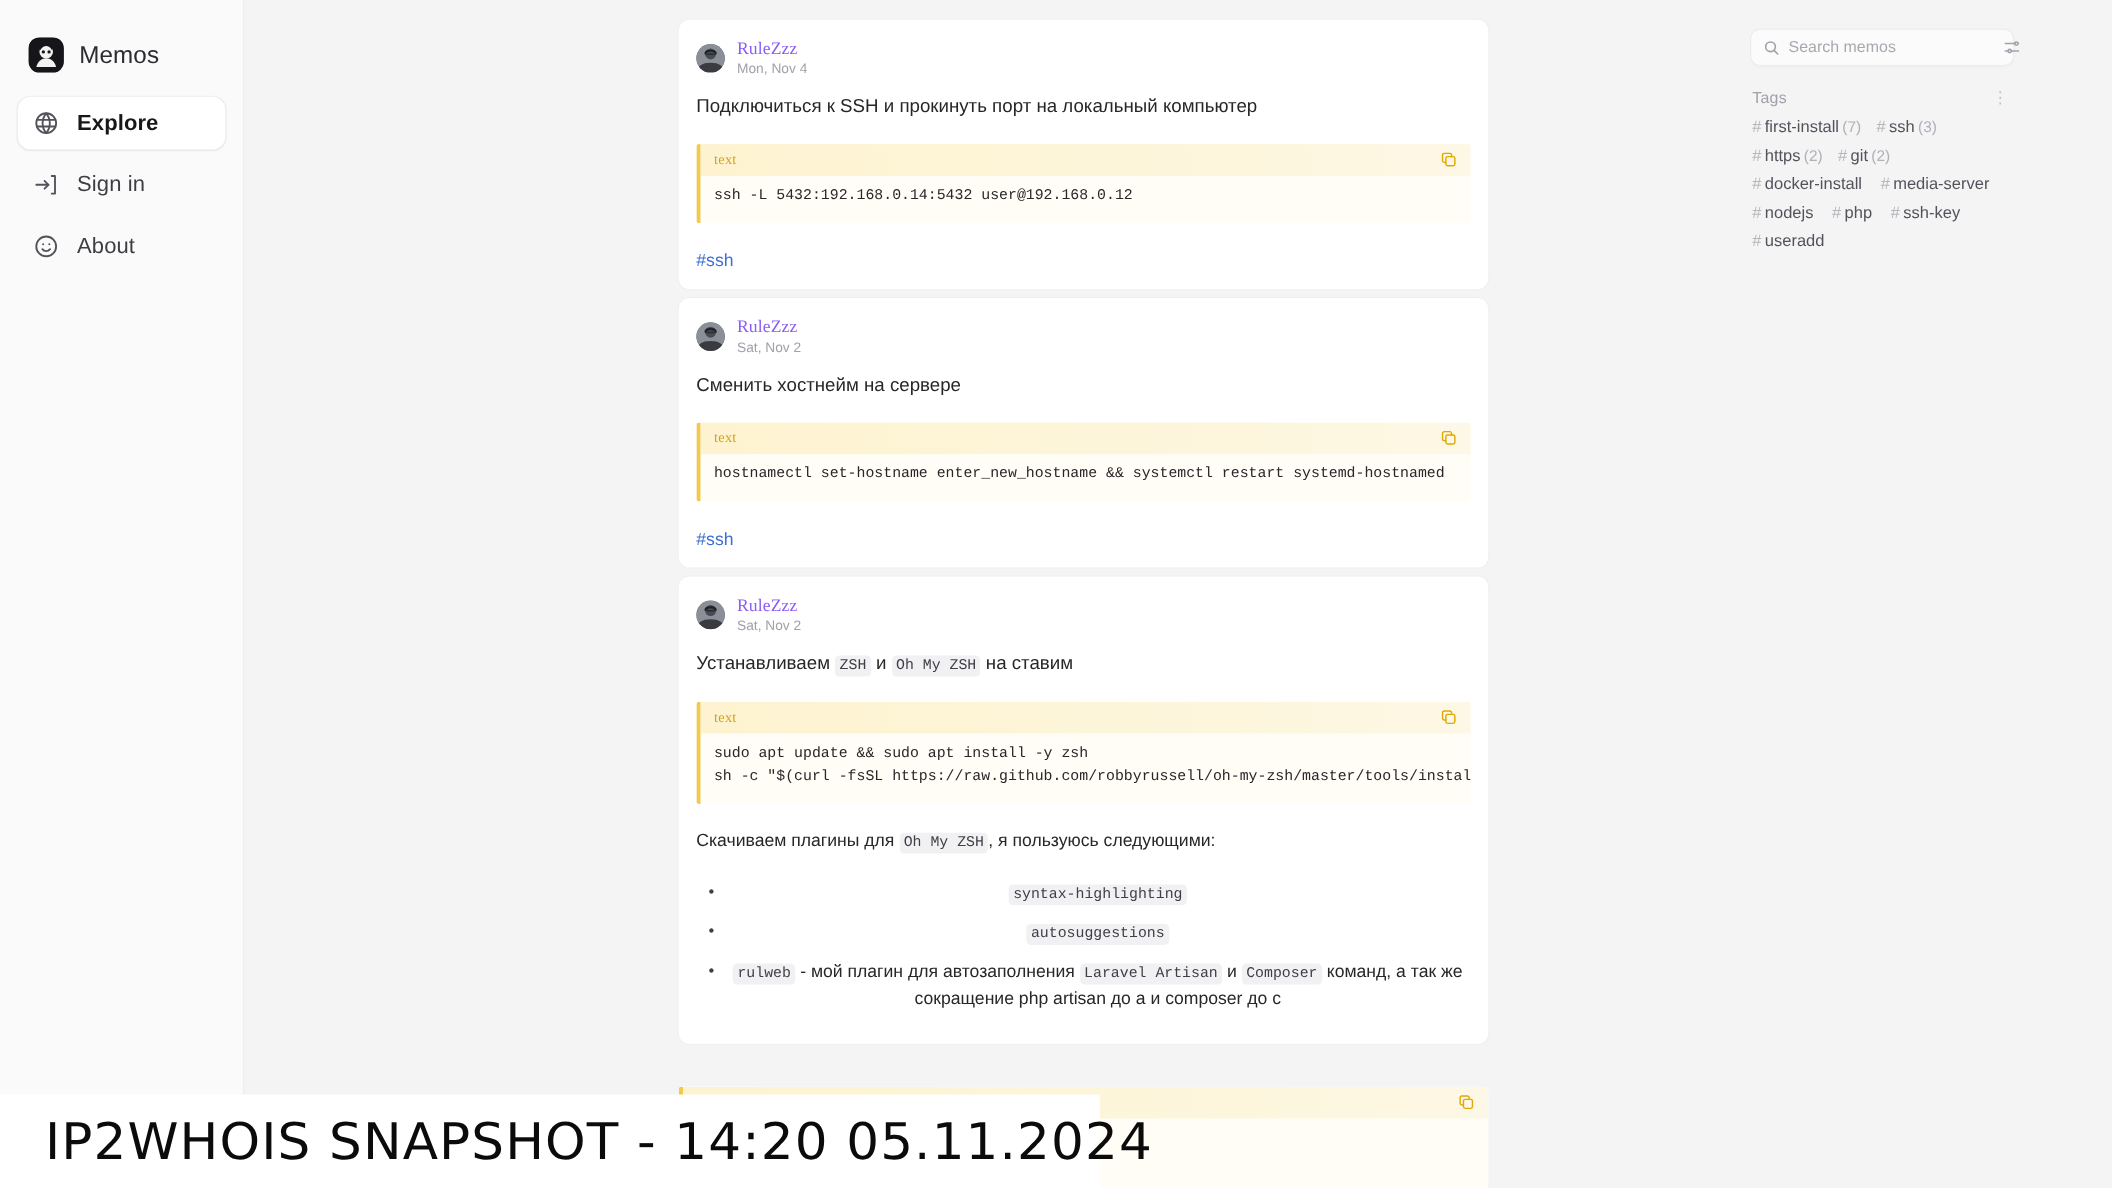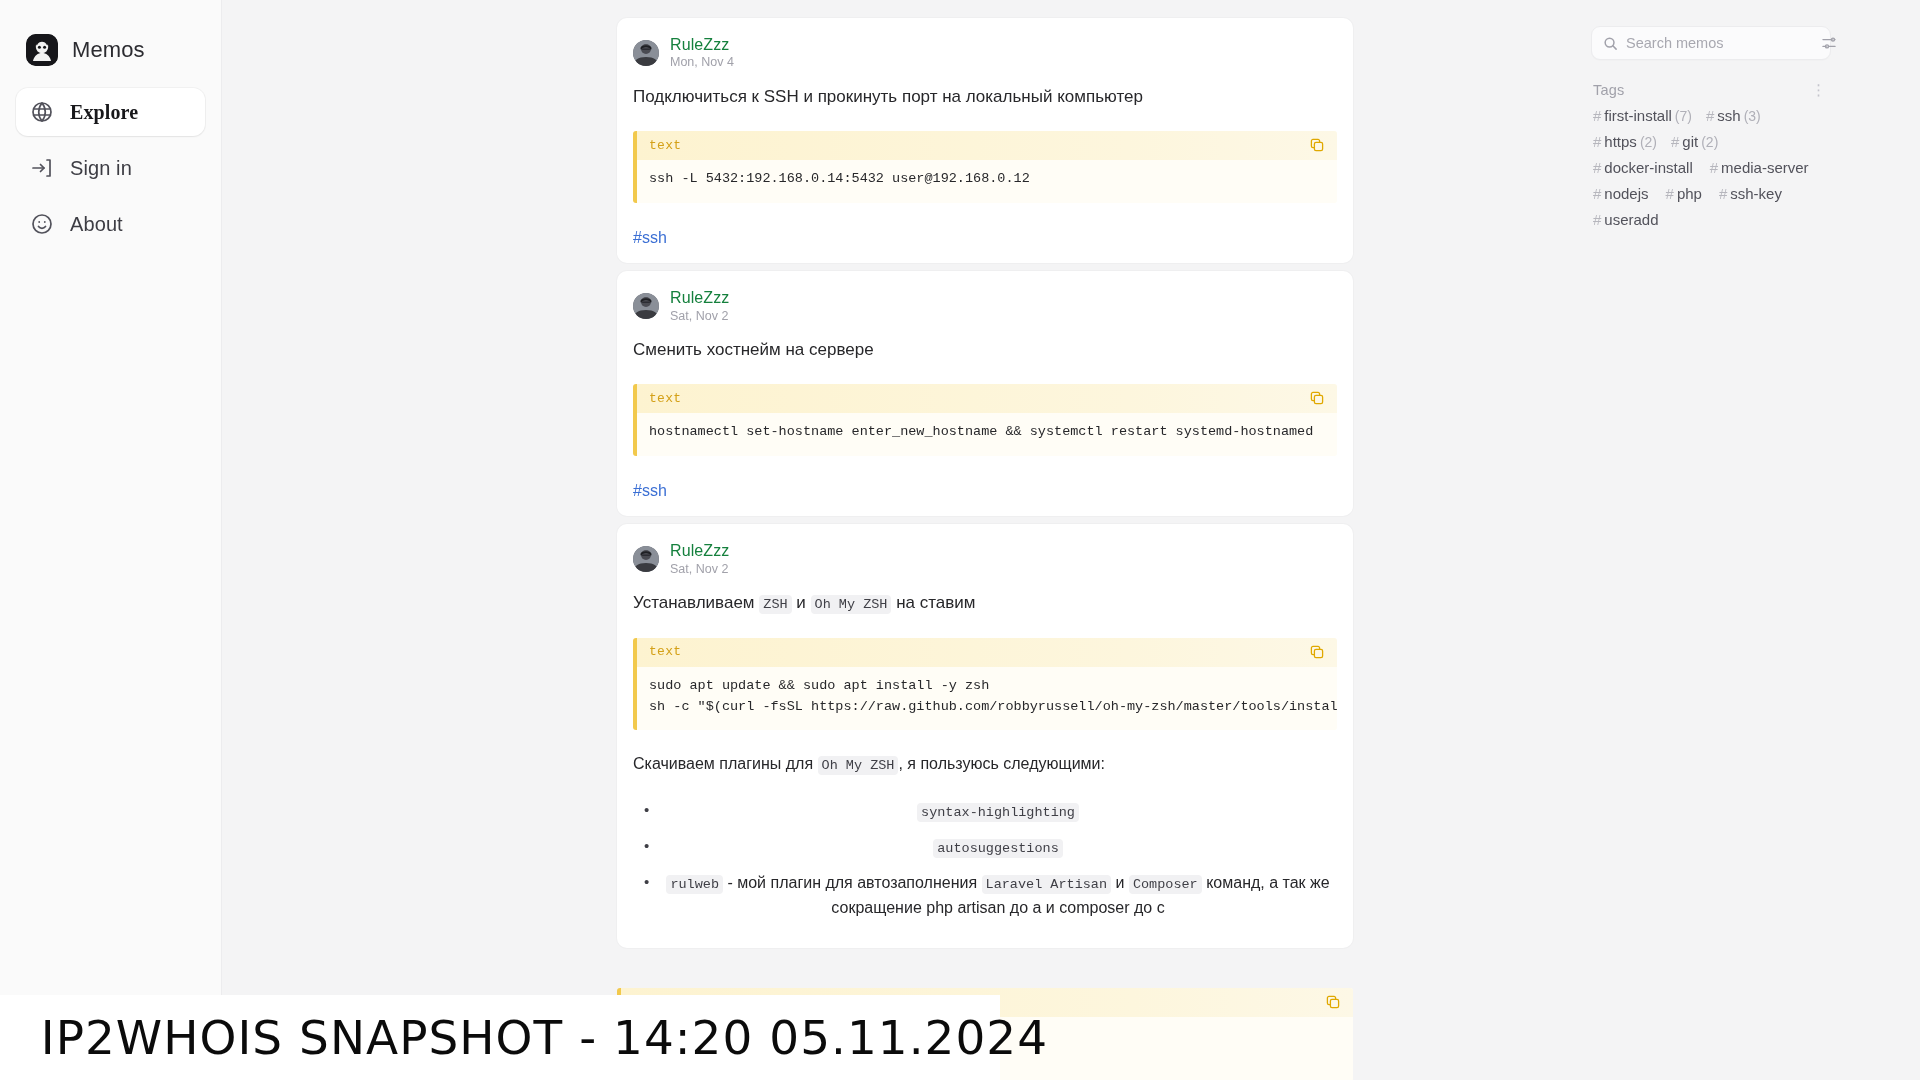--- a/index.html
+++ b/index.html
@@ -62,21 +62,20 @@
     margin-bottom: 8px;
     cursor: pointer;
     color: #3d3d44;
   }
   .nav-item .nav-label { font-size: 20px; letter-spacing: .1px; }
   .nav-item.active {
     background: #ffffff;
     box-shadow: 0 1px 2px rgba(0,0,0,.06), 0 0 0 1px rgba(0,0,0,.035);
     font-weight: 600;
     color: #18181b;
-    font-family: Liberation Serif, serif;
   }
   .nav-icon { width: 24px; height: 24px; flex: 0 0 24px; color: #52525b; display:block; }
   .nav-icon svg { width: 24px; height: 24px; display: block; }
 
   
   .main {
     flex: 1 1 auto;
     height: 1080px;
     position: relative;
     overflow: hidden;
@@ -104,21 +103,21 @@
   .memo-head { display: flex; align-items: center; gap: 11px; margin-bottom: 14px; }
   .avatar {
     width: 26px; height: 26px; border-radius: 50%;
     flex: 0 0 26px;
     overflow: hidden;
     background: #6b6f78;
     position: relative;
   }
   .avatar svg { width: 26px; height: 26px; display: block; }
   .memo-meta { display: flex; flex-direction: column; line-height: 1.15; }
-  .memo-author { font-size: 16px; color: #15803d; letter-spacing: .1px; }
+  .memo-author { font-size: 16px; color: #8b5cf6; letter-spacing: .1px; font-family: Liberation Serif, serif; }
   .memo-date { font-size: 12.5px; color: #a1a1aa; margin-top: 1px; }
 
   .memo-title {
     font-size: 17px;
     color: #27272a;
     line-height: 1.5;
     margin-bottom: 6px;
   }
 
   .memo-para {
@@ -148,21 +147,21 @@
   }
   .code-head {
     background: #fcf2cf;
     background: linear-gradient(90deg,#fdf3d0 0%, #fdf6dd 70%, #fdf8e6 100%);
     padding: 6px 12px 7px 12px;
     display: flex;
     align-items: center;
     justify-content: space-between;
   }
   .code-lang {
-    font-family: Liberation Mono, monospace;
+    font-family: Liberation Serif, serif;
     font-size: 13px;
     color: #d4a017;
     letter-spacing: .3px;
   }
   .copy-icon { width: 16px; height: 16px; color: #e0a800; flex: 0 0 16px; }
   .copy-icon svg { width: 16px; height: 16px; display: block; }
   .code-body {
     background: #fffdf6;
     padding: 9px 12px 13px 12px;
     white-space: pre;

